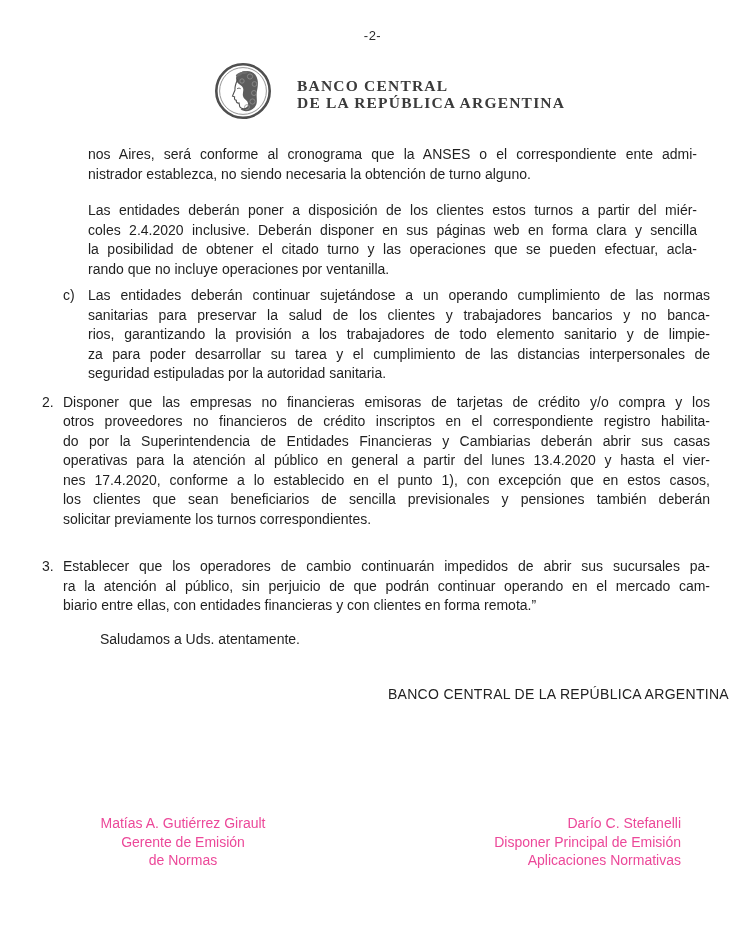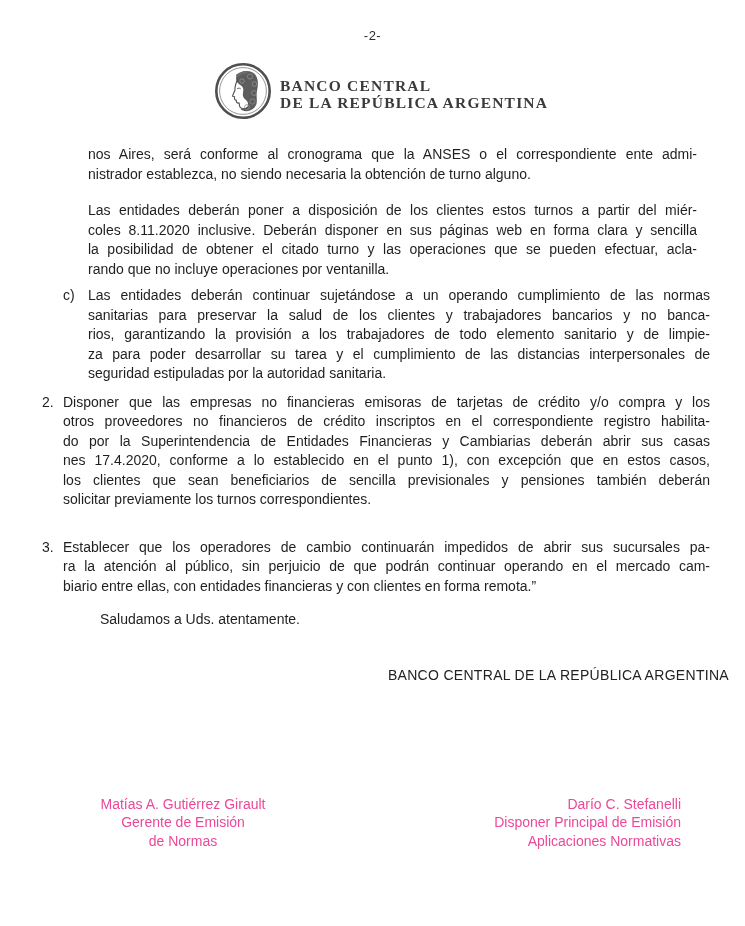--- a/index.html
+++ b/index.html
@@ -18,21 +18,21 @@
     text-align:center;
     font-size:13px;
     letter-spacing:0.5px;
     color:#2a2a2a;
   }
   .letterhead{
     margin-top:18px;
     margin-left:214px;
     display:flex;
     align-items:center;
-    gap:8px;
+    gap:25px;
     height:60px;
   }
   .logo-wrap{width:58px;height:58px;flex-shrink:0;}
   .bank-name{
     font-family:"Liberation Serif","DejaVu Serif",serif;
     font-weight:700;
     font-size:15.5px;
     line-height:17.5px;
     letter-spacing:1.2px;
     color:#3b3b3b;
@@ -126,41 +126,42 @@
 
   <div class="para level-2">
         <div class="lines">
           <div class="line">nos Aires, será conforme al cronograma que la ANSES o el correspondiente ente admi-</div>
           <div class="line last">nistrador establezca, no siendo necesaria la obtención de turno alguno.</div>
         </div>
       </div>
       <div class="para level-2">
         <div class="lines">
           <div class="line">Las entidades deberán poner a disposición de los clientes estos turnos a partir del miér-</div>
-          <div class="line">coles 8.11.2020 inclusive. Deberán disponer en sus páginas web en forma clara y sencilla</div>
+          <div class="line">coles 2.4.2020 inclusive. Deberán disponer en sus páginas web en forma clara y sencilla</div>
           <div class="line">la posibilidad de obtener el citado turno y las operaciones que se pueden efectuar, acla-</div>
           <div class="line last">rando que no incluye operaciones por ventanilla.</div>
         </div>
       </div>
       <div class="para level-1">
         <div class="marker">c)</div>
         <div class="lines">
           <div class="line">Las entidades deberán continuar sujetándose a un operando cumplimiento de las normas</div>
           <div class="line">sanitarias para preservar la salud de los clientes y trabajadores bancarios y no banca-</div>
           <div class="line">rios, garantizando la provisión a los trabajadores de todo elemento sanitario y de limpie-</div>
           <div class="line">za para poder desarrollar su tarea y el cumplimiento de las distancias interpersonales de</div>
           <div class="line last">seguridad estipuladas por la autoridad sanitaria.</div>
         </div>
       </div>
       <div class="para level-0">
         <div class="marker">2.</div>
         <div class="lines">
           <div class="line">Disponer que las empresas no financieras emisoras de tarjetas de crédito y/o compra y los</div>
           <div class="line">otros proveedores no financieros de crédito inscriptos en el correspondiente registro habilita-</div>
           <div class="line">do por la Superintendencia de Entidades Financieras y Cambiarias deberán abrir sus casas</div>
+          <div class="line">operativas para la atención al público en general a partir del lunes 13.4.2020 y hasta el vier-</div>
           <div class="line">nes 17.4.2020, conforme a lo establecido en el punto 1), con excepción que en estos casos,</div>
           <div class="line">los clientes que sean beneficiarios de sencilla previsionales y pensiones también deberán</div>
           <div class="line last">solicitar previamente los turnos correspondientes.</div>
         </div>
       </div>
       <div class="para level-0">
         <div class="marker">3.</div>
         <div class="lines">
           <div class="line">Establecer que los operadores de cambio continuarán impedidos de abrir sus sucursales pa-</div>
           <div class="line">ra la atención al público, sin perjuicio de que podrán continuar operando en el mercado cam-</div>

